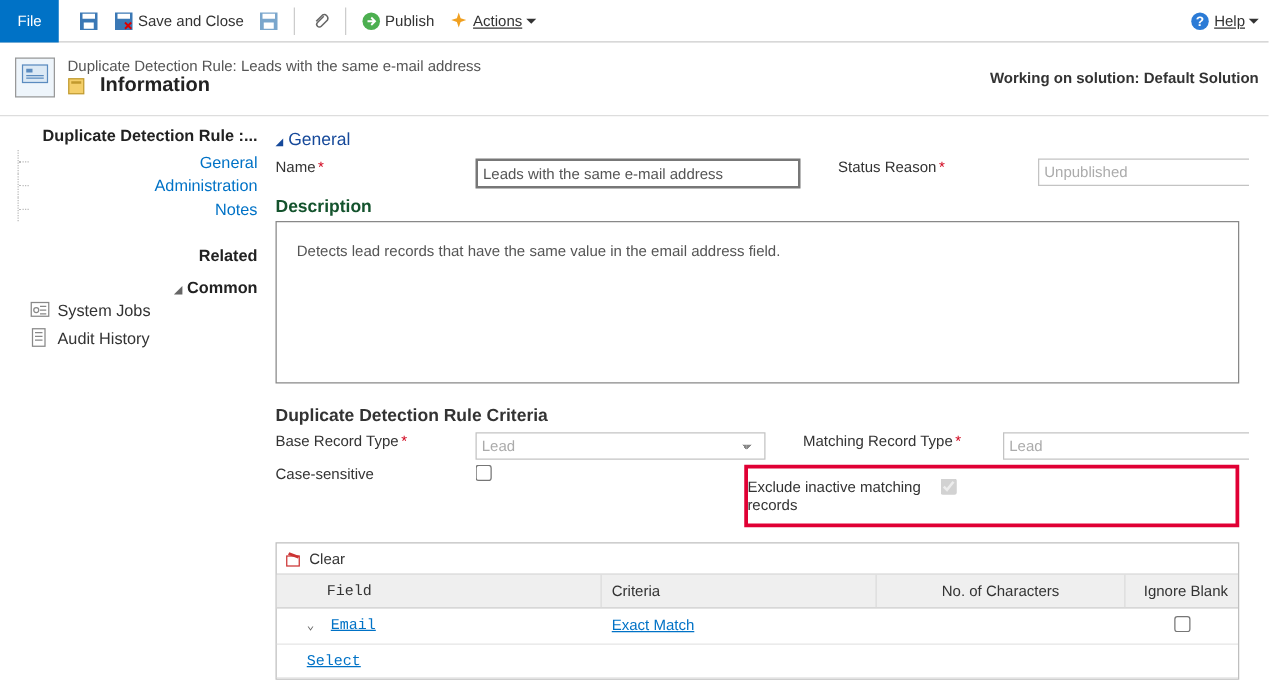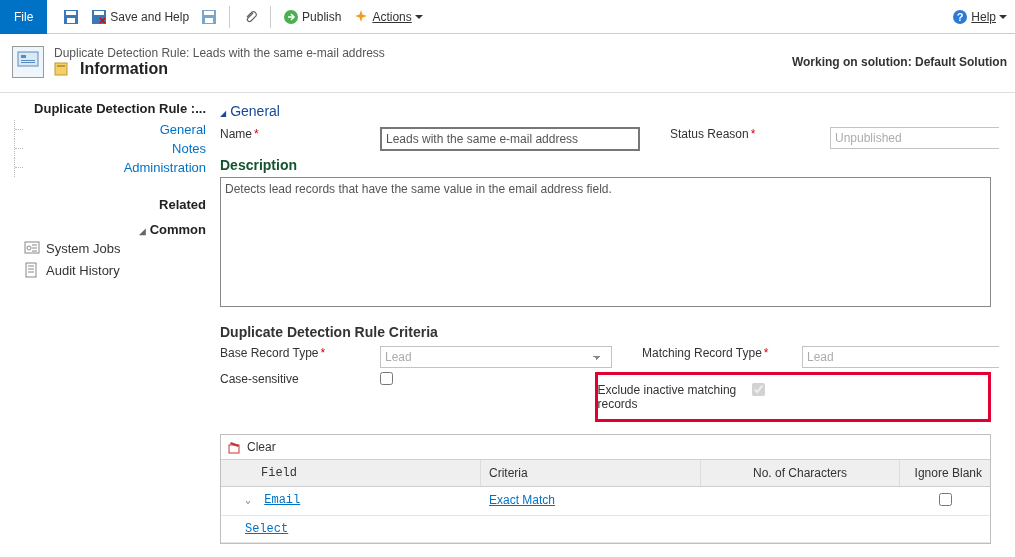--- a/index.html
+++ b/index.html
@@ -43,21 +43,21 @@
   
   
   .sec-head { color: #16499a; font-size: 14px; font-weight: 400; margin-bottom: 8px; }
   .sec-head::before { content: "◢"; font-size: 8px; margin-right: 4px; color:#16499a; }
   .field-label { width: 160px; color: #333; font-size: 12px; padding-right:6px;}
   .req-star { color: #d0021b; margin-left: 2px; }
   input.text, select.sel { font-family: inherit; font-size: 12px; padding: 3px 4px; border: 1px solid #888; background: #fff; color: #555; }
   input.text.name { width: 260px; border: 2px solid #777; }
   select.sel { width: 232px; appearance: none; -webkit-appearance:none; background-image: linear-gradient(45deg, transparent 50%, #555 50%), linear-gradient(135deg, #555 50%, transparent 50%); background-position: calc(100% - 14px) 9px, calc(100% - 10px) 9px; background-size: 4px 4px, 4px 4px; background-repeat: no-repeat; }
   select.sel[disabled] { color:#888; background-color:#fff; border-color:#aaa;}
-  textarea.desc { width: 100%; height: 130px; border: 1px solid #888; padding: 4px; font-family: inherit; font-size: 12px; color: #555; resize: none; }
+  textarea.desc { width: 100%; height: 130px; border: 1px solid #888; padding: 16px; font-family: inherit; font-size: 12px; color: #555; resize: none; }
   
   .row2 { display: flex; gap: 0; }
   .row2 > div { flex: 1; display: flex; align-items: flex-start; min-height:20px;}
   .row2 .field-label { width: 160px; }
   .row2 .control { flex: 1; padding-right: 30px; }
   .subhead { font-size: 14px; font-weight: 600; color: #333; margin: 14px 0 6px; }
 
   .highlight-box { border: 3px solid #e00034; padding: 8px 10px 8px 0; margin-left:-6px;justify-content:center; }
   
   .criteria-grid { border: 1px solid #bfbfbf; margin-top: 12px; }
@@ -94,21 +94,21 @@
         <rect x="3" y="2" width="10" height="4" fill="#fff"></rect>
         <rect x="4" y="9" width="8" height="5" fill="#fff"></rect>
       </svg>
   </div>
   <div class="btn">
     <svg class="icon16" viewBox="0 0 16 16">
         <rect x="1" y="1" width="14" height="14" fill="#3b78b5"></rect>
         <rect x="3" y="2" width="10" height="4" fill="#fff"></rect>
         <path d="M9 9l5 5M14 9l-5 5" stroke="#d00" stroke-width="1.5"></path>
       </svg>
-    <span class="label">Save and Help</span>
+    <span class="label">Save and Close</span>
   </div>
   <div class="btn">
     <svg class="icon16" viewBox="0 0 16 16">
         <rect x="1" y="1" width="14" height="14" fill="#7aa6cc"></rect>
         <rect x="3" y="2" width="10" height="4" fill="#fff"></rect>
         <rect x="4" y="9" width="8" height="5" fill="#fff"></rect>
       </svg>
   </div>
   <div class="sep"></div>
   <div class="btn">
@@ -161,22 +161,22 @@
       <span class="t">Information</span>
     </div>
   </div>
   <div class="solution">Working on solution: Default Solution</div>
 </div>
 
 <div class="body">
   <div class="left-pane">
     <div class="crumb">Duplicate Detection Rule :...</div>
     <div class="tree-item">General</div>
+    <div class="tree-item">Administration</div>
     <div class="tree-item">Notes</div>
-    <div class="tree-item">Administration</div>
     <div class="section-label">Related</div>
     <div class="common-head">Common</div>
     <div class="related-item">
       <svg class="icon16" viewBox="0 0 16 16">
           <rect x="1" y="2" width="14" height="11" fill="#fff" stroke="#888"></rect>
           <circle cx="5" cy="8" r="2" fill="none" stroke="#888"></circle>
           <path d="M8 5h5M8 8h5M8 11h5" stroke="#888"></path>
         </svg>
       <span>System Jobs</span>
     </div>

